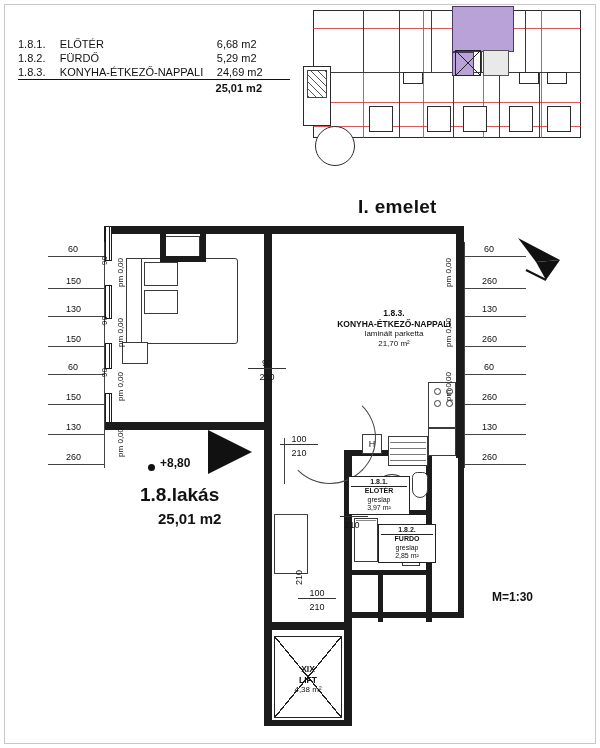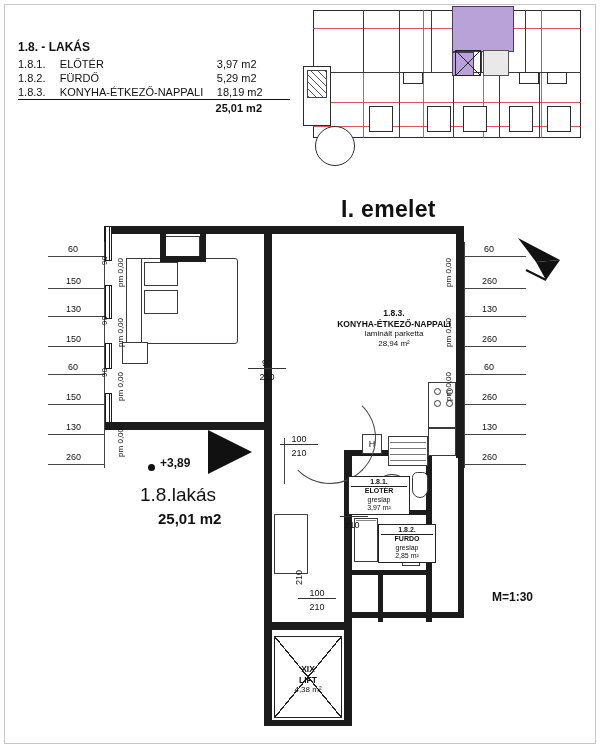--- a/index.html
+++ b/index.html
@@ -33,74 +33,73 @@
   #keyplan{left:303px;top:6px;width:282px;height:190px;}
   #keyplan .kbox{position:absolute;border:1px solid #2b2b2b;box-sizing:border-box;background:#fff;}
   #keyplan .thin{position:absolute;background:#3a3a3a;}
   #keyplan .red{position:absolute;background:#cf3b3b;height:1px;opacity:.85;}
   #keyplan .vred{position:absolute;background:#cf3b3b;width:1px;opacity:.85;}
   #keyplan .hl{position:absolute;background:#b9a2d8;border:1px solid #4a3a63;box-sizing:border-box;}
   #keyplan .grayfill{position:absolute;background:#e9e9e9;border:1px solid #555;box-sizing:border-box;}
   #keyplan .hatch{position:absolute;
      background:repeating-linear-gradient(45deg,#555 0 1px,transparent 1px 5px);
      border:1px solid #444;box-sizing:border-box;}
-  .floor-label{left:341px;top:196px;font-size:23px;font-weight:bold;letter-spacing:.3px;}
+  .floor-label{left:358px;top:196px;font-size:19px;font-weight:bold;letter-spacing:.3px;}
 
   
   #plan{left:48px;top:222px;width:500px;height:510px;}
 
   .wall{position:absolute;background:#1b1b1b;}
   .hatchwall{position:absolute;background:
      repeating-linear-gradient(90deg,#1b1b1b 0 1px,#ffffff 1px 4px);
      border:1px solid #1b1b1b;box-sizing:border-box;}
   .thinline{position:absolute;background:#555;}
   .dimline{position:absolute;background:#444;height:1px;}
   .vdimline{position:absolute;background:#444;width:1px;}
   .dimtxt{position:absolute;font-size:9px;color:#111;}
   .vdimtxt{position:absolute;font-size:8px;color:#111;writing-mode:vertical-rl;transform:rotate(180deg);}
   .roomtxt{position:absolute;text-align:center;font-size:8px;line-height:1.25;color:#111;}
   .roomtitle{font-size:8.5px;font-weight:bold;}
-  .bigname{position:absolute;font-size:19px;font-weight:normal;}
+  .bigname{position:absolute;font-size:19px;font-weight:bold;}
   .bigarea{position:absolute;font-size:15px;font-weight:bold;}
   .scale{position:absolute;font-size:12px;font-weight:bold;}
   .level{position:absolute;font-size:12px;font-weight:bold;}
   .tagbox{position:absolute;border:1px solid #222;background:#fff;font-size:7px;text-align:center;line-height:1.2;padding:1px 2px;box-sizing:border-box;}
   .arrowblk{position:absolute;width:0;height:0;border-top:22px solid transparent;border-bottom:22px solid transparent;border-left:44px solid #111;}
   .northwrap{position:absolute;}
   .dot{position:absolute;border-radius:50%;background:#111;}
   .doorarc{position:absolute;border:1px solid #444;border-radius:50%;box-sizing:border-box;}
   .fix{position:absolute;border:1px solid #3a3a3a;box-sizing:border-box;background:#fff;}
   .fixr{position:absolute;border:1px solid #3a3a3a;box-sizing:border-box;background:#fff;border-radius:50%;}
   .xbox{position:absolute;border:1px solid #222;box-sizing:border-box;
      background:linear-gradient(to top right,transparent 49.4%,#222 49.4%,#222 50.6%,transparent 50.6%),
                 linear-gradient(to top left,transparent 49.4%,#222 49.4%,#222 50.6%,transparent 50.6%);}
 </style>
 </head>
 <body>
 
 <div class="frame"></div>
 
 <div class="abs" id="legend">
-  <div class="lsub">1.8. - LAKÁS</div>
   <table>
     <tbody>
       <tr>
         <td class="code">1.8.1.</td>
         <td class="nm">ELŐTÉR</td>
-        <td class="ar">3,97 m2</td>
+        <td class="ar">6,68 m2</td>
       </tr>
       <tr>
         <td class="code">1.8.2.</td>
         <td class="nm">FÜRDŐ</td>
         <td class="ar">5,29 m2</td>
       </tr>
       <tr class="last">
         <td class="code">1.8.3.</td>
         <td class="nm">KONYHA-ÉTKEZŐ-NAPPALI</td>
-        <td class="ar">18,19 m2</td>
+        <td class="ar">24,69 m2</td>
       </tr>
     </tbody>
   </table>
   <div class="total">25,01 m2</div>
 </div>
 
 <div class="abs" id="keyplan">
 
   <div class="kbox" style="left:10px;top:4px;width:268px;height:128px;"></div>
 
@@ -269,21 +268,21 @@
 
   <div class="vdimline" style="left:416px;top:20px;height:226px;"></div>
   <div class="vdimtxt" style="left:396px;top:36px;">pm 0,00</div>
   <div class="vdimtxt" style="left:396px;top:96px;">pm 0,00</div>
   <div class="vdimtxt" style="left:396px;top:150px;">pm 0,00</div>
 
   <div class="roomtxt" style="left:276px;top:86px;width:140px;">
     <div class="roomtitle">1.8.3.</div>
     <div class="roomtitle">KONYHA-ÉTKEZŐ-NAPPALI</div>
     <div>laminált parketta</div>
-    <div>28,94 m²</div>
+    <div>21,70 m²</div>
   </div>
 
   <div class="abs" style="left:200px;top:136px;width:38px;text-align:center;font-size:9px;border-bottom:1px solid #333;">90</div>
   <div class="abs" style="left:200px;top:150px;width:38px;text-align:center;font-size:9px;">210</div>
 
   <div class="abs" style="left:232px;top:212px;width:38px;text-align:center;font-size:9px;border-bottom:1px solid #333;">100</div>
   <div class="abs" style="left:232px;top:226px;width:38px;text-align:center;font-size:9px;">210</div>
 
   <div class="abs" style="left:292px;top:284px;width:28px;text-align:center;font-size:9px;border-bottom:1px solid #333;">75</div>
   <div class="abs" style="left:284px;top:298px;width=40px;width:40px;text-align:center;font-size:9px;">210</div>
@@ -306,21 +305,21 @@
   </div>
 
   <div class="roomtxt" style="left:232px;top:442px;width:56px;">
     <div class="roomtitle">XIX</div>
     <div class="roomtitle">LIFT</div>
     <div>4,38 m²</div>
   </div>
 
   <div class="arrowblk" style="left:160px;top:208px;"></div>
   <div class="dot" style="left:100px;top:242px;width:7px;height:7px;"></div>
-  <div class="level" style="left:112px;top:234px;">+3,89</div>
+  <div class="level" style="left:112px;top:234px;">+8,80</div>
   <div class="bigname" style="left:92px;top:262px;">1.8.lakás</div>
   <div class="bigarea" style="left:110px;top:288px;">25,01 m2</div>
 
   <div class="scale" style="left:444px;top:368px;">M=1:30</div>
 
   <div class="vdimtxt" style="left:246px;top:348px;font-size:9px;">210</div>
 </div>
 
 <div class="northwrap" style="left:516px;top:236px;">
   <svg width="60" height="50" viewBox="0 0 60 50">

